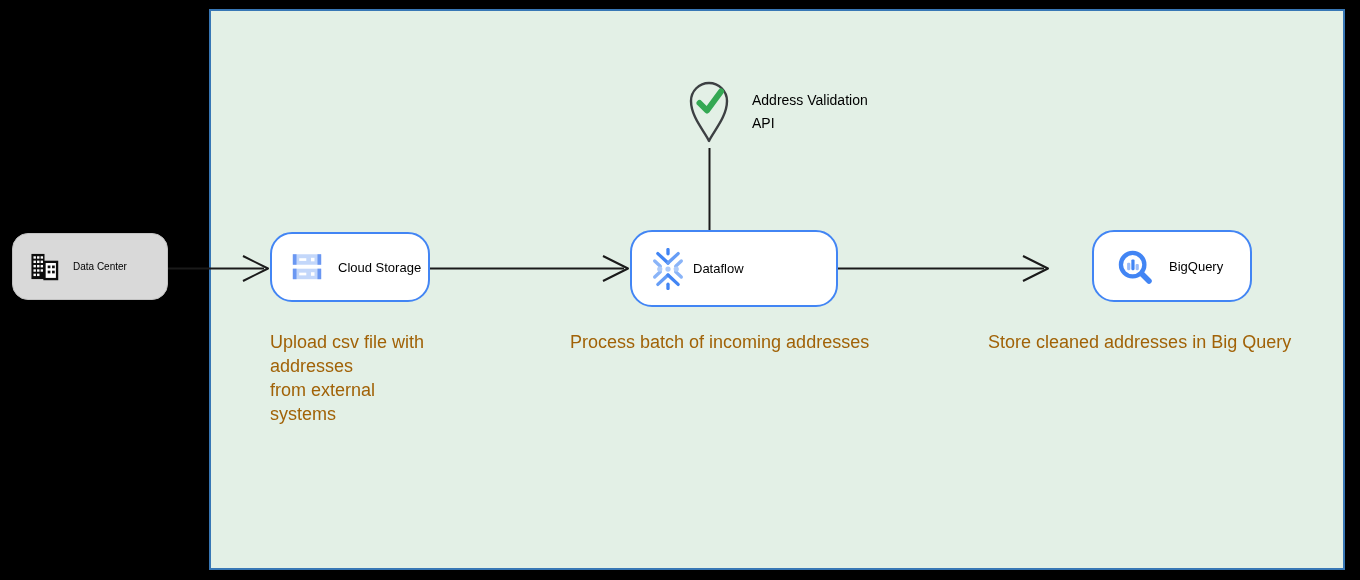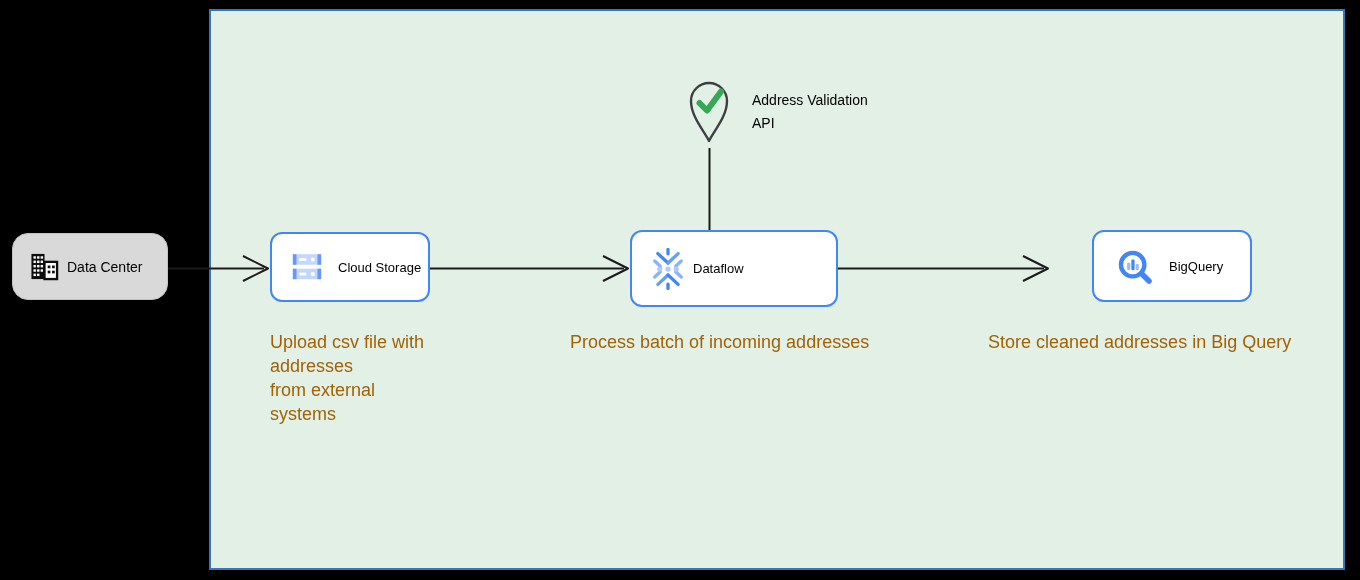--- a/index.html
+++ b/index.html
@@ -36,37 +36,37 @@
   }
 
   
   .node {
     position: absolute;
     display: flex;
     align-items: center;
     box-sizing: border-box;
     background: #ffffff;
     border: 2px solid #4285f4;
-    border-radius: 12px;
+    border-radius: 22px;
     z-index: 3;
   }
   .node .label {
     font-size: 13px;
     color: #000000;
     white-space: nowrap;
   }
 
   .node.data-center {
     left: 12px; top: 233px; width: 156px; height: 67px;
     background: #d9d9d9;
     border: 1px solid #c2c2c2;
     border-radius: 16px;
     padding-left: 17px;
   }
-  .node.data-center .label { font-size: 14px; margin-left: 8px; }
+  .node.data-center .label { font-size: 10px; margin-left: 14px; }
 
   .node.cloud-storage {
     left: 270px; top: 232px; width: 160px; height: 70px;
     padding-left: 18px;
   }
   .node.cloud-storage .label { margin-left: 14px; }
 
   .node.dataflow {
     left: 630px; top: 230px; width: 208px; height: 77px;
     padding-left: 15px;

